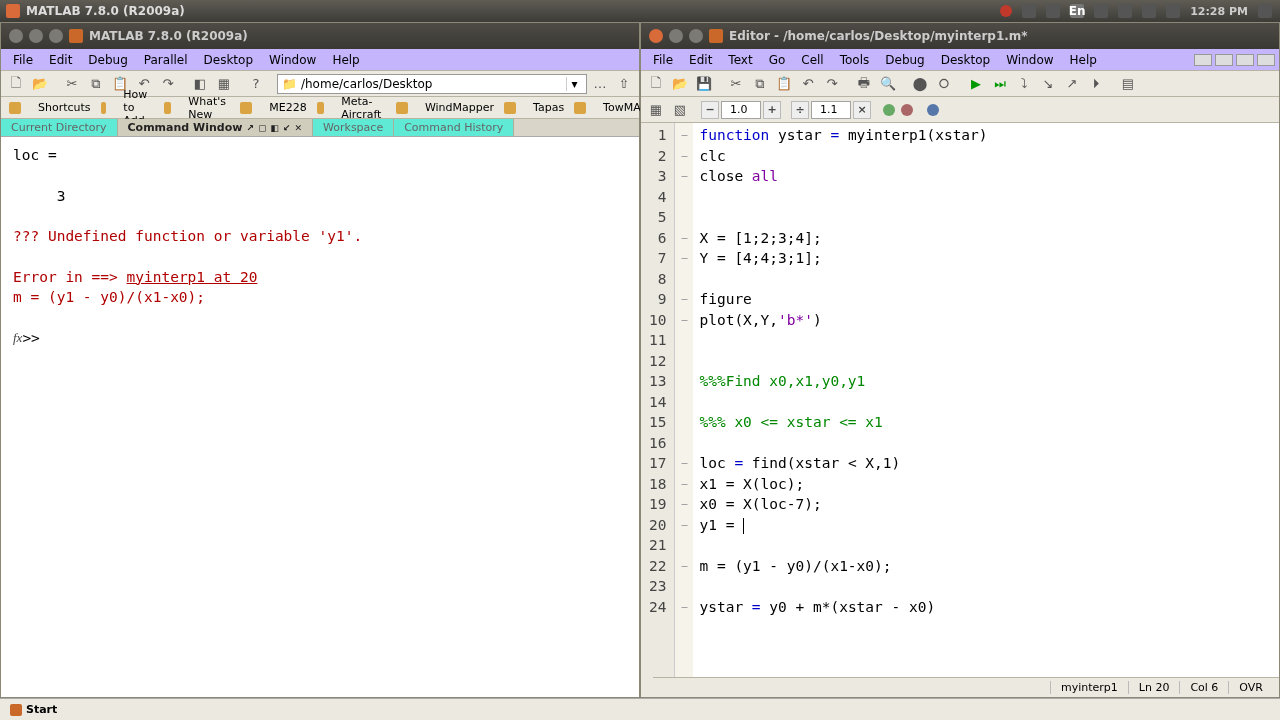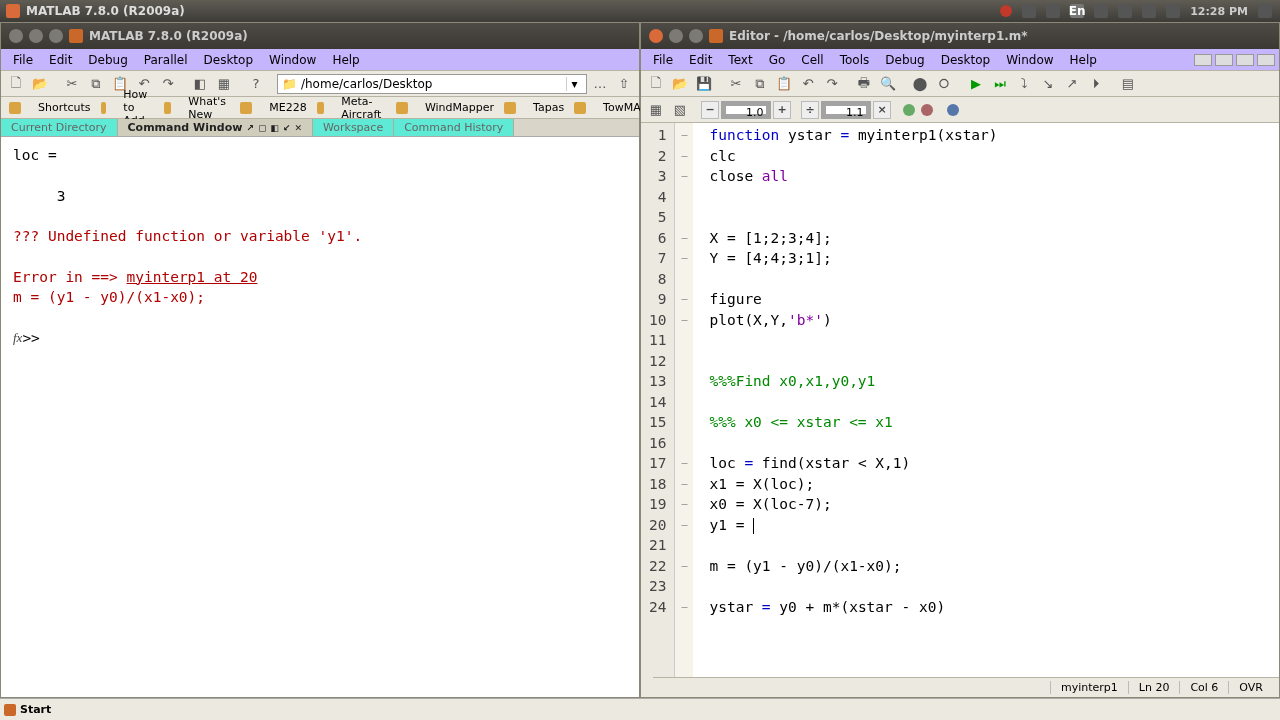--- a/index.html
+++ b/index.html
@@ -123,22 +123,22 @@
 .cmdwin pre { white-space: pre-wrap; }
 .err { color: #b00000; }
 .errlink { text-decoration: underline; }
 .prompt { color: #000; }
 
 .divsets {
   height: 26px; background: #ece9e0; border-bottom: 1px solid #b8b4a4;
   display: flex; align-items: center; padding: 0 4px; gap: 2px; font-size: 11px;
 }
 .divbox {
-  height: 18px; background: white; border: 5px solid #a3a3a3;
-  width: 40px; padding: 0 20px; display: flex; 
+  height: 18px; background: white; border: 1px solid #a3a3a3;
+  width: 40px; padding: 0 8px; display: flex; align-items: center;
 }
 .opbtn {
   width: 18px; height: 18px; display: inline-flex; align-items:center; justify-content:center;
   border:1px solid #bbb; background:#eee; font-weight:bold; color:#444;
 }
 .circ { width:12px; height:12px; border-radius:50%; background:#6a6; margin:0 2px; }
 .circ.r { background:#a66; }
 .circ.b { background:#57a; }
 
 .editor {
@@ -148,38 +148,38 @@
 }
 .gutter {
   background: #ece9e0; border-right: 1px solid #ccc;
   padding: 2px 0; text-align: right; color: #444;
 }
 .gutter .ln { padding: 0 8px; height: 20.5px; line-height: 20.5px; }
 .marks {
   width: 18px; background: #f5f3ea; padding: 2px 0;
 }
 .marks .mk { height: 20.5px; line-height: 20.5px; text-align:center; color:#888; font-size:10px;}
-.code { flex: 1; padding: 2px 16px; }
+.code { flex: 1; padding: 2px 6px; }
 .code .cl { height: 20.5px; line-height: 20.5px; white-space: pre; }
 .kw { color: #0000cc; }
 .str { color: #8000a0; }
 .cmt { color: #008800; }
 .cursor { display:inline-block; width:1px; height:16px; background:#000; vertical-align:middle; }
 
 .statusbar {
   height: 20px; background: #ece9e0; border-top: 1px solid #b8b4a4;
   display: flex; align-items: center; padding: 0 6px; font-size: 11px; margin-left: 12px;
 }
 .statusbar .spacer { flex:1; }
 .statusbar .cell { padding: 0 10px; border-left:1px solid #bbb; }
 
 .taskbar {
   position: absolute; left: 0; right: 0; bottom: 0; height: 22px;
   background: #ece9e0; border-top: 1px solid #aaa;
-  display: flex; align-items: center; padding: 0 4px; font-size: 11px;
+  display: flex; align-items: center; padding: 0 10px; font-size: 11px;
 }
 .taskbar .start { display: flex; align-items:center; gap:4px; font-weight:bold; }
 .taskbar .start .si { width:12px; height:12px; background:#c96828; border-radius:2px; }
 </style>
 </head>
 <body>
 
 <div class="titlebar">
   <span class="icon"></span>
   <span>MATLAB  7.8.0 (R2009a)</span>

